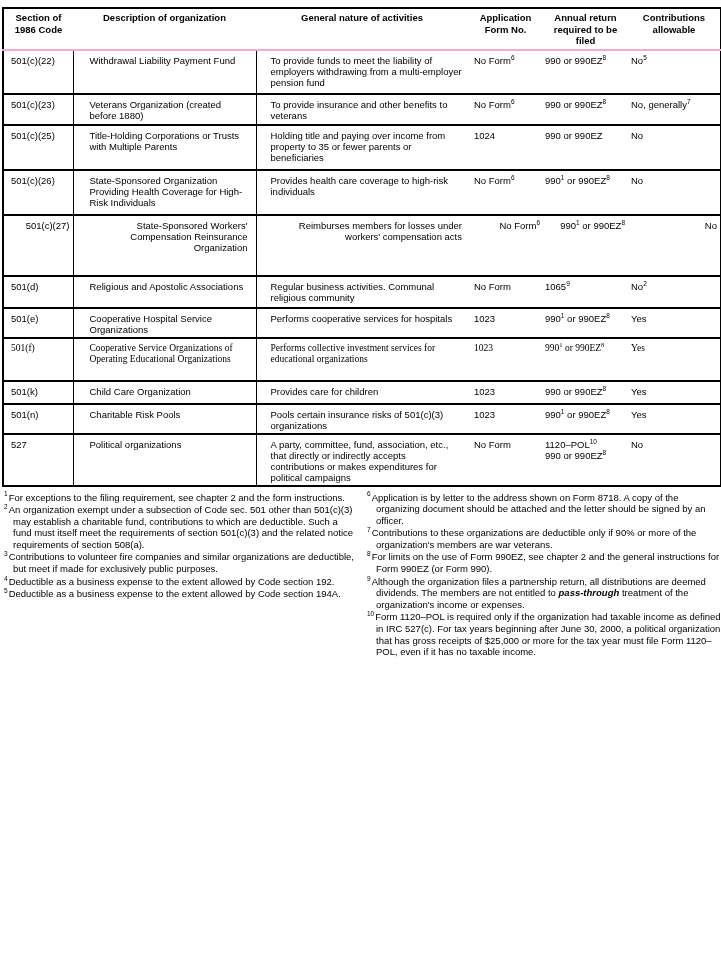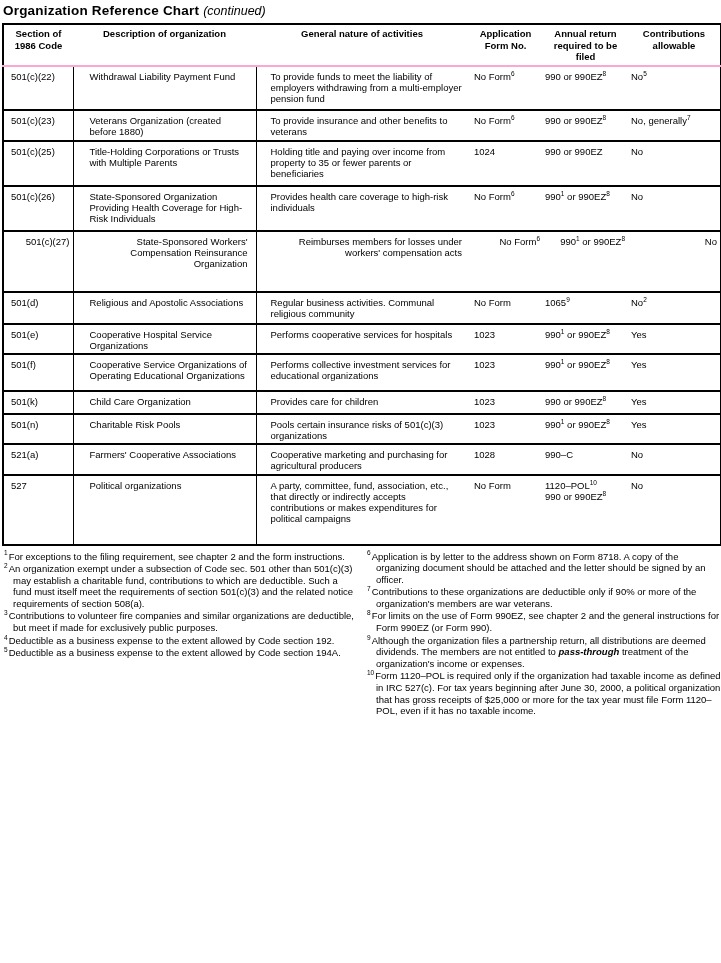--- a/index.html
+++ b/index.html
@@ -40,21 +40,21 @@
   .ref-table tbody td.c-contrib { padding-left: 3px; }
 
   
   tbody tr:nth-child(1)  { height: 44px; }
   tbody tr:nth-child(2)  { height: 31px; }
   tbody tr:nth-child(3)  { height: 45px; }
   tbody tr:nth-child(4)  { height: 45px; }
   tbody tr:nth-child(5)  { height: 61px; text-align: right; }
   tbody tr:nth-child(6)  { height: 32px; }
   tbody tr:nth-child(7)  { height: 30px; }
-  tbody tr:nth-child(8)  { height: 37px; }
+  tbody tr:nth-child(8)  { height: 43px; font-family: Liberation Serif, serif; }
   tbody tr:nth-child(9)  { height: 23px; }
   tbody tr:nth-child(10) { height: 28px; }
   tbody tr:nth-child(11) { height: 31px; }
   tbody tr:nth-child(12) { height: 70px; }
 
   sup { font-size: 6.5px; line-height: 0; vertical-align: super; }
 
   .footnotes { display: flex; gap: 9px; margin-top: 5px; padding-left: 2px; width: 719px; }
   .fn-col { width: 355px; }
   .footnote {
@@ -63,23 +63,20 @@
     margin: 0 0 1px 0;
   }
   .fn-num { margin-right: 1px; }
   .bi { font-weight: bold; font-style: italic; }
 </style>
 </head>
 <body>
 
 <div class="page">
 
-  <div class="doc-title">
-    <span class="t-main">Organization Reference Chart</span><span class="t-cont">(continued)</span>
-  </div>
 
   <table class="ref-table">
     <colgroup>
       <col style="width:70px">
         <col style="width:183px">
         <col style="width:212px">
       <col style="width:75px">
         <col style="width:85px">
         <col style="width:93px">
     </colgroup>
@@ -168,28 +165,20 @@
   </tr>
         <tr>
     <td class="c-code">501(n)</td>
     <td class="c-desc">Charitable Risk Pools</td>
     <td class="c-act">Pools certain insurance risks of 501(c)(3) organizations</td>
     <td class="c-form"><span>1023</span></td>
     <td class="c-ret"><span>990</span><sup>1</sup><span> or 990EZ</span><sup>8</sup></td>
     <td class="c-contrib"><span>Yes</span></td>
   </tr>
         <tr>
-    <td class="c-code">521(a)</td>
-    <td class="c-desc">Farmers' Cooperative Associations</td>
-    <td class="c-act">Cooperative marketing and purchasing for agricultural producers</td>
-    <td class="c-form"><span>1028</span></td>
-    <td class="c-ret"><span>990–C</span></td>
-    <td class="c-contrib"><span>No</span></td>
-  </tr>
-        <tr>
     <td class="c-code">527</td>
     <td class="c-desc">Political organizations</td>
     <td class="c-act">A party, committee, fund, association, etc., that directly or indirectly accepts contributions or makes expenditures for political campaigns</td>
     <td class="c-form"><span>No Form</span></td>
     <td class="c-ret"><span>1120–POL</span><sup>10</sup><br><span>990 or 990EZ</span><sup>8</sup></td>
     <td class="c-contrib"><span>No</span></td>
   </tr>
       </tbody>
   </table>
 

